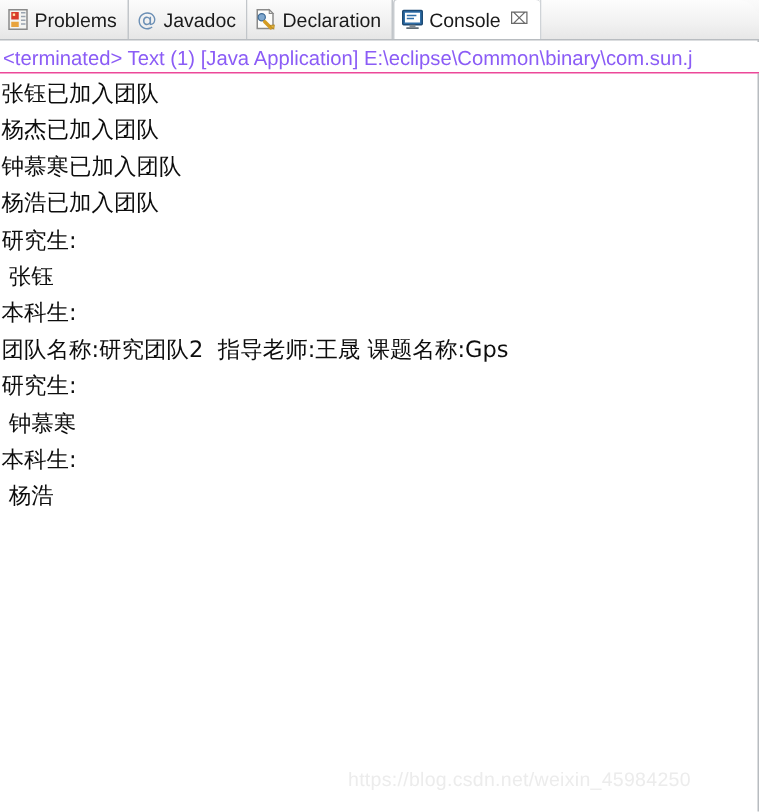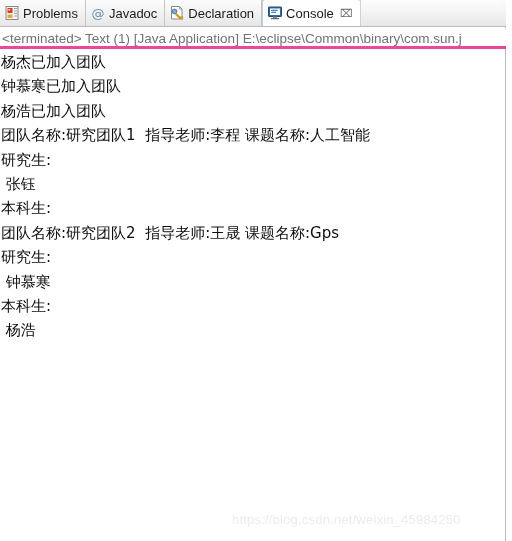--- a/index.html
+++ b/index.html
@@ -99,25 +99,25 @@
   #process-line {
     position: absolute;
     left: 0;
     top: 28px;
     width: 506px;
     height: 21px;
     box-sizing: border-box;
     padding-left: 2px;
     font-size: 13.5px;
     line-height: 21px;
-    color: #737373;
+    color: #8b5cf6;
     white-space: nowrap;
     overflow: hidden;
     background: #ffffff;
-    border-bottom: 3px solid #ec4899;
+    border-bottom: 1px solid #ec4899;
   }
 
   
   #console-output {
     position: absolute;
     left: 0;
     top: 50px;
     width: 504px;
     height: 470px;
     background: #ffffff;
@@ -204,24 +204,24 @@
       <span class="tab-label">Console</span>
       <span class="tab-close">⌧</span>
     </div>
 
     <div id="tab-tail"></div>
   </div>
 
   <div id="process-line">&lt;terminated&gt; Text (1) [Java Application] E:\eclipse\Common\binary\com.sun.j</div>
 
   <div id="console-output">
+    <div class="cline">张钰已加入团队</div>
     <div class="cline">杨杰已加入团队</div>
     <div class="cline">钟慕寒已加入团队</div>
     <div class="cline">杨浩已加入团队</div>
-    <div class="cline">团队名称:研究团队1  指导老师:李程 课题名称:人工智能</div>
     <div class="cline">研究生:</div>
     <div class="cline"> 张钰</div>
     <div class="cline">本科生:</div>
     <div class="cline">团队名称:研究团队2  指导老师:王晟 课题名称:Gps</div>
     <div class="cline">研究生:</div>
     <div class="cline"> 钟慕寒</div>
     <div class="cline">本科生:</div>
     <div class="cline"> 杨浩</div>
   </div>
 

